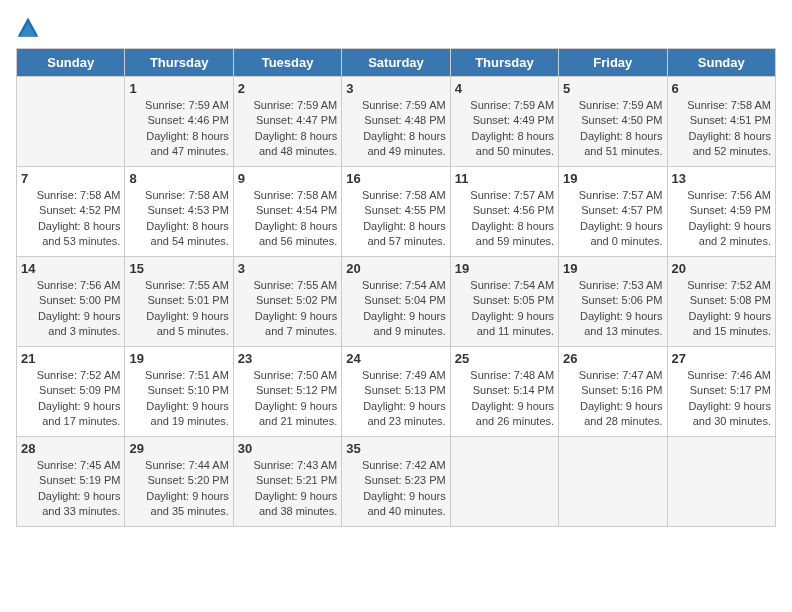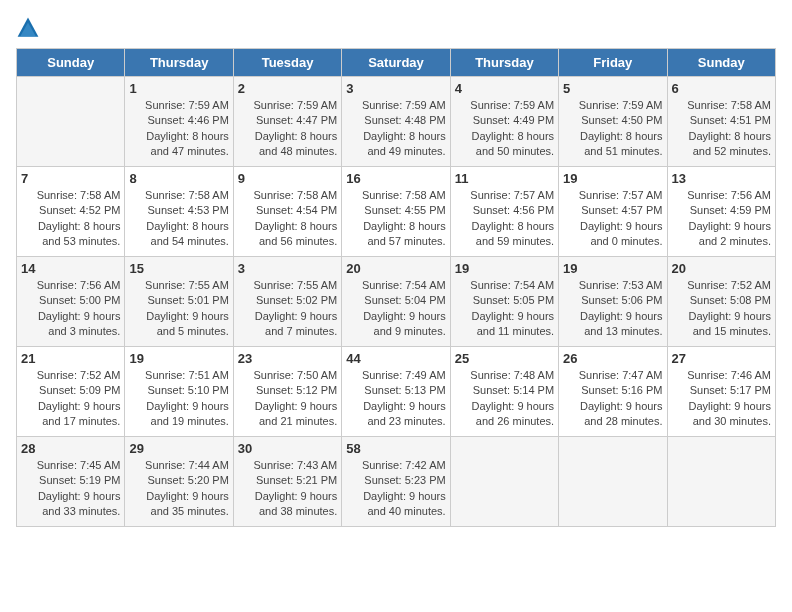--- a/index.html
+++ b/index.html
@@ -215,21 +215,21 @@
         </td>
         <td>
           <span class="day-number">19</span>
           <div class="day-info">Sunrise: 7:51 AM<br>Sunset: 5:10 PM<br>Daylight: 9 hours<br>and 19 minutes.</div>
         </td>
         <td>
           <span class="day-number">23</span>
           <div class="day-info">Sunrise: 7:50 AM<br>Sunset: 5:12 PM<br>Daylight: 9 hours<br>and 21 minutes.</div>
         </td>
         <td>
-          <span class="day-number">44</span>
+          <span class="day-number">24</span>
           <div class="day-info">Sunrise: 7:49 AM<br>Sunset: 5:13 PM<br>Daylight: 9 hours<br>and 23 minutes.</div>
         </td>
         <td>
           <span class="day-number">25</span>
           <div class="day-info">Sunrise: 7:48 AM<br>Sunset: 5:14 PM<br>Daylight: 9 hours<br>and 26 minutes.</div>
         </td>
         <td>
           <span class="day-number">26</span>
           <div class="day-info">Sunrise: 7:47 AM<br>Sunset: 5:16 PM<br>Daylight: 9 hours<br>and 28 minutes.</div>
         </td>
@@ -245,21 +245,21 @@
         </td>
         <td>
           <span class="day-number">29</span>
           <div class="day-info">Sunrise: 7:44 AM<br>Sunset: 5:20 PM<br>Daylight: 9 hours<br>and 35 minutes.</div>
         </td>
         <td>
           <span class="day-number">30</span>
           <div class="day-info">Sunrise: 7:43 AM<br>Sunset: 5:21 PM<br>Daylight: 9 hours<br>and 38 minutes.</div>
         </td>
         <td>
-          <span class="day-number">58</span>
+          <span class="day-number">35</span>
           <div class="day-info">Sunrise: 7:42 AM<br>Sunset: 5:23 PM<br>Daylight: 9 hours<br>and 40 minutes.</div>
         </td>
         <td></td>
         <td></td>
         <td></td>
       </tr>
     </tbody>
 </table>
 
 </body></html>

